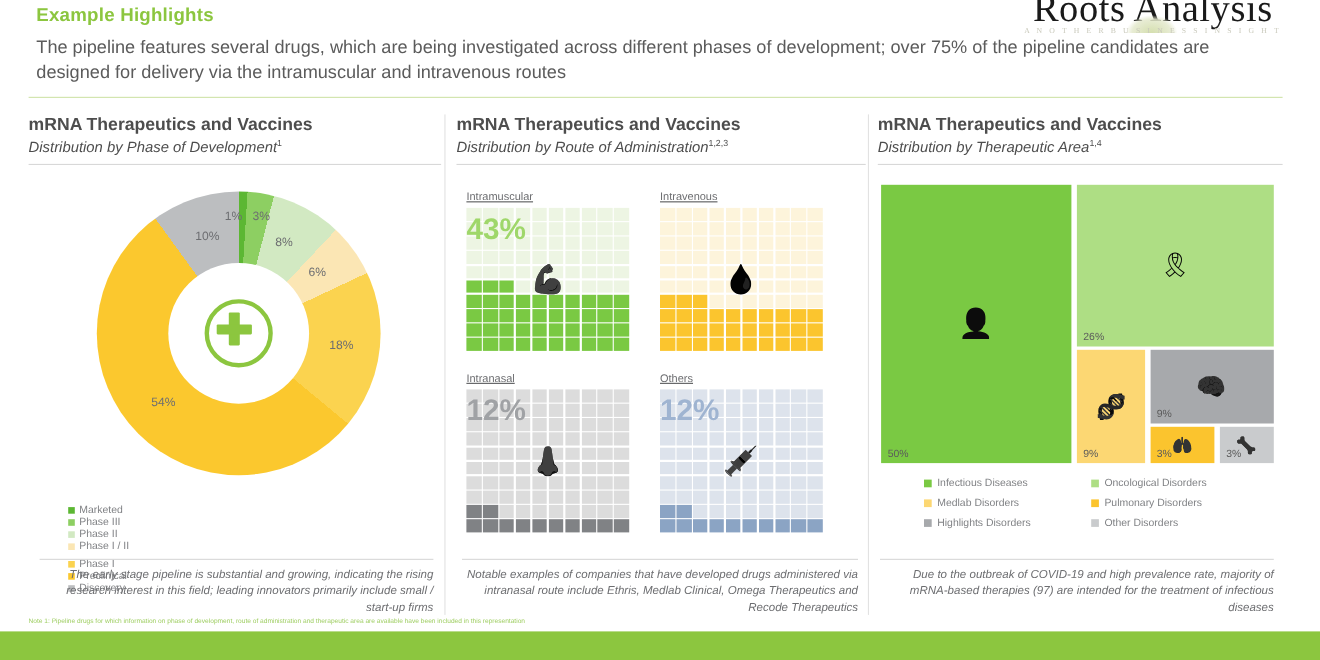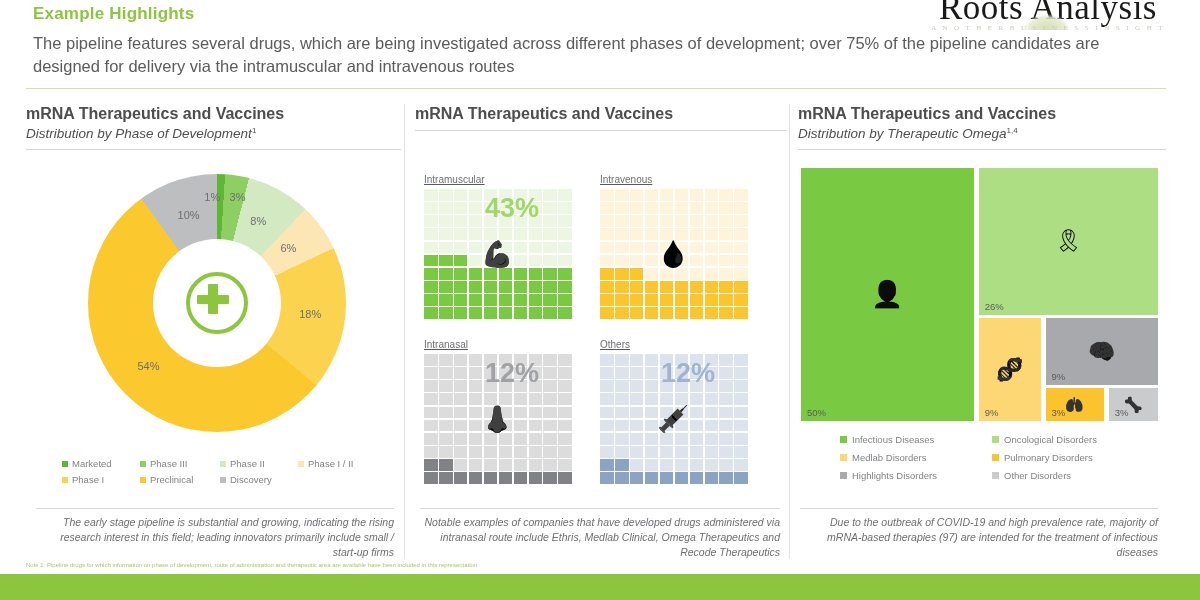--- a/index.html
+++ b/index.html
@@ -63,21 +63,21 @@
   .cross-icon{width:54px;height:54px;border:4px solid #8cc63f;border-radius:50%;position:relative;}
   .cross-icon:before,.cross-icon:after{
     content:"";position:absolute;background:#8cc63f;border-radius:1px;
   }
   .cross-icon:before{left:18px;top:8px;width:10px;height:30px;}
   .cross-icon:after{left:7px;top:19px;width:32px;height:9px;}
   .dlabel{position:absolute;font-size:11px;color:#6d6e71;white-space:nowrap;}
 
   
   .dlegend{position:absolute;left:62px;top:458px;width:330px;font-size:9.5px;color:#808285;}
-  .dlegend .row{display:flex;margin-bottom:5px;}
+  .dlegend .row{display:flex;margin-bottom:5px;flex-direction:column;}
   .dlegend .it{display:flex;align-items:center;}
   .dlegend .sw{width:6px;height:6px;margin-right:4px;flex:none;}
 
   
   .fnote{
     position:absolute;top:508px;font-size:10.5px;font-style:italic;
     color:#6d6e71;line-height:1.45;text-align:right;
     border-top:1px solid #d8d8d8;padding-top:6px;
   }
   .fn1{left:36px;width:358px;}
@@ -87,22 +87,22 @@
   
   .waffle-box{position:absolute;text-decoration:underline;}
   .w-cap{font-size:10px;color:#6d6e71;margin-bottom:4px;}
   .w-grid{
     width:148px;height:130px;
     display:grid;grid-template-columns:repeat(10,1fr);grid-template-rows:repeat(10,1fr);
     gap:1.3px;position:relative;
   }
   .w-grid .cell{width:100%;height:100%;}
   .w-pct{
-    position:absolute;left:0;top:4px;width:100%;text-align:center;
-    font-size:27px;font-weight:bold;pointer-events:none;margin-left:14px;
+    position:absolute;left:0;top:4px;width:100%;text-align:left;
+    font-size:27px;font-weight:bold;pointer-events:none;
   }
   .w-emoji{
     position:absolute;left:0;top:52px;width:100%;text-align:center;
     font-size:26px;line-height:1;pointer-events:none;filter:grayscale(1) contrast(3) brightness(.25);
   }
 
   
   .tmap{position:absolute;left:801px;top:168px;width:357px;height:253px;}
   .tnode{position:absolute;overflow:hidden;}
   .tpct{position:absolute;left:6px;bottom:3px;font-size:9.5px;color:#5b5b5b;}
@@ -194,20 +194,21 @@
           <span class="sw" style="background: rgb(188, 190, 192);"></span>
           <span>Discovery</span>
         </div>
       </div>
     </div>
 
   <div class="fnote fn1">The early stage pipeline is substantial and growing, indicating the rising research interest in this field; leading innovators primarily include small / start-up firms</div>
 
   <div class="panel p2">
     <div class="panel-title">mRNA Therapeutics and Vaccines</div>
+    <div class="panel-sub"><span>Distribution by Route of Administration</span><sup>1,2,3</sup></div>
     <div class="panel-rule"></div>
   </div>
 
   <div id="waffles">
       <div class="waffle-box" style="left: 424px; top: 174px;">
         <div class="w-cap">Intramuscular</div>
         <div class="w-grid">
           <div class="cell" style="background: rgb(237, 245, 227);"></div>
           <div class="cell" style="background: rgb(237, 245, 227);"></div>
           <div class="cell" style="background: rgb(237, 245, 227);"></div>
@@ -631,21 +632,21 @@
           <div class="w-pct" style="color: rgb(159, 180, 209);">12%</div>
           <div class="w-emoji">💉</div>
         </div>
       </div>
     </div>
 
   <div class="fnote fn2">Notable examples of companies that have developed drugs administered via intranasal route include Ethris, Medlab Clinical, Omega Therapeutics and Recode Therapeutics</div>
 
   <div class="panel p3">
     <div class="panel-title">mRNA Therapeutics and Vaccines</div>
-    <div class="panel-sub"><span>Distribution by Therapeutic Omega</span><sup>1,4</sup></div>
+    <div class="panel-sub"><span>Distribution by Therapeutic Area</span><sup>1,4</sup></div>
     <div class="panel-rule"></div>
   </div>
 
   <div class="tmap" id="treemap">
       <div class="tnode" style="left: 0%; top: 0%; width: 48.5%; height: 100%; background: rgb(122, 201, 67);">
         <div class="tico" style="font-size: 26px;">👤</div>
         <div class="tpct">50%</div>
       </div>
       <div class="tnode" style="left: 49.8%; top: 0%; width: 50.2%; height: 58%; background: rgb(174, 222, 132);">
         <div class="tico">🎗</div>

